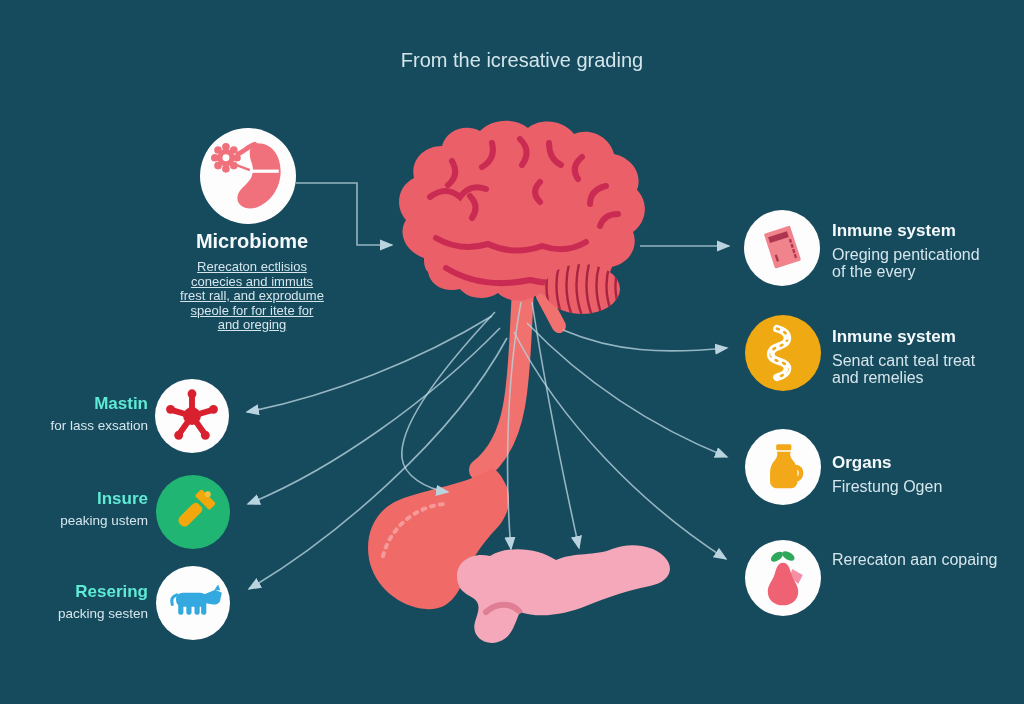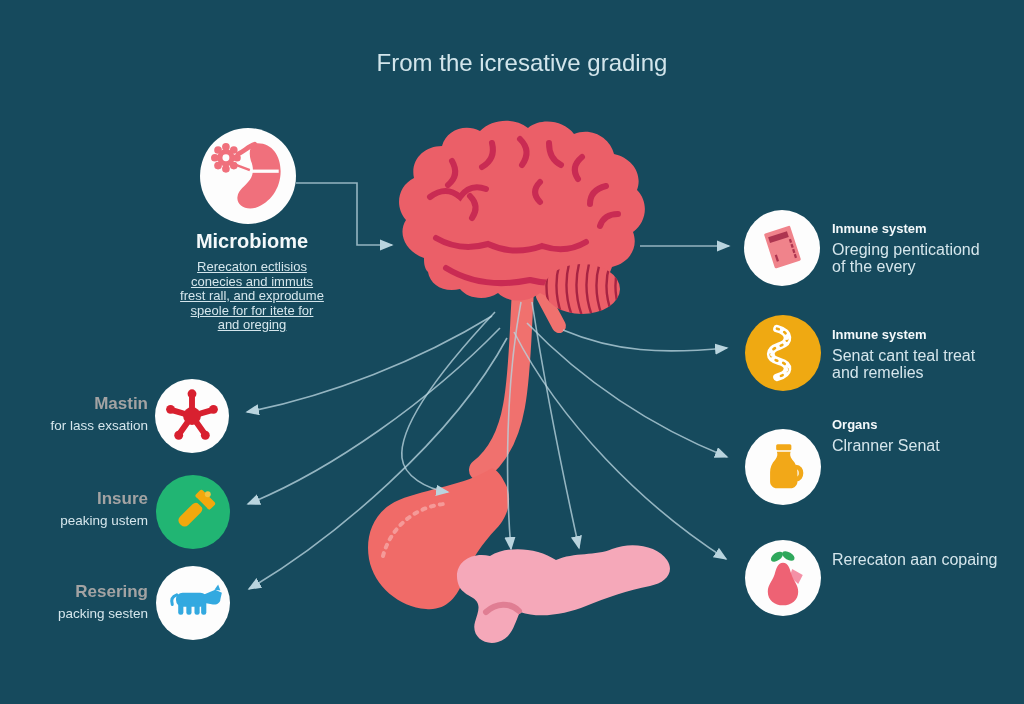--- a/index.html
+++ b/index.html
@@ -8,37 +8,37 @@
     width:1024px;height:704px;
     background:#164A5D;
     overflow:hidden;
     font-family:"Liberation Sans","DejaVu Sans",sans-serif;
   }
   .abs{position:absolute;}
   svg{display:block;}
   
   .header{position:absolute;left:262px;top:42px;width:520px;text-align:center;}
   .header .title{font-size:37px;font-weight:700;color:#F2F8FA;letter-spacing:.5px;margin:0;}
-  .header .subtitle{font-size:24px;color:#D2E5EB;margin-top:7px;}
+  .header .subtitle{font-size:20px;color:#D2E5EB;margin-top:7px;}
   
   .circle{position:absolute;border-radius:50%;display:flex;align-items:center;justify-content:center;}
   .c-white{background:#FDFDFD;}
   .c-green{background:#21B573;}
   .c-yellow{background:#EFA912;}
   
   .micro-block{position:absolute;left:132px;top:230px;width:240px;text-align:center;}
   .micro-block .mtitle{font-size:20px;font-weight:700;color:#F4F9FB;margin-bottom:7px;}
   .micro-block .mline{font-size:13px;line-height:14.5px;color:#D5E6EC;text-decoration:underline;}
   
   .left-text{position:absolute;width:130px;left:18px;text-align:right;}
-  .left-text .ltitle{font-size:17px;font-weight:700;color:#a3a3a3;}
+  .left-text .ltitle{font-size:17px;font-weight:700;color:#5eead4;}
   .left-text .lsub{font-size:13.5px;color:#D5E6EC;margin-top:4px;}
   
   .right-text{position:absolute;left:832px;width:190px;text-align:left;}
-  .right-text .rtitle{font-size:13px;font-weight:700;color:#F4F9FB;margin-bottom:5px;}
+  .right-text .rtitle{font-size:17px;font-weight:700;color:#F4F9FB;margin-bottom:5px;}
   .right-text .rline{font-size:16px;line-height:17px;color:#D5E6EC;}
 </style>
 </head>
 <body>
 
 <div id="canvas">
 
   <svg class="abs" style="left:0;top:0" width="1024" height="704" viewBox="0 0 1024 704">
     <defs>
       <marker id="arr" markerWidth="9" markerHeight="8" refX="7.5" refY="3.5" orient="auto">
@@ -291,23 +291,23 @@
 
   <div class="circle c-white" style="left:745px;top:429px;width:76px;height:76px;">
     <svg width="76" height="76" viewBox="0 0 100 100">
       <g fill="#F2A818">
         <rect x="41" y="20" width="20" height="8" rx="2"></rect>
         <path d="M 42 30 C 43 33 43 36 40 40 C 35 45 33 51 33 57 L 33 69 C 33 74 37 78 42 78 L 60 78 C 65 78 69 74 69 69 L 69 57 C 69 51 67 45 62 40 C 59 36 59 33 60 30 Z"></path>
       </g>
       <path d="M 67 50 C 76 50 76 66 67 66" fill="none" stroke="#F2A818" stroke-width="6"></path>
     </svg>
   </div>
-  <div class="right-text" style="top:417px;">
+  <div class="right-text" style="top:453px;">
     <div class="rtitle">Organs</div>
-    <div class="rline">Clranner Senat</div>
+    <div class="rline">Firestung Ogen</div>
   </div>
 
   <div class="circle c-white" style="left:745px;top:540px;width:76px;height:76px;">
     <svg width="76" height="76" viewBox="0 0 100 100">
       <ellipse cx="42" cy="22" rx="9" ry="5" fill="#2FA85C" transform="rotate(-35 42 22)"></ellipse>
       <ellipse cx="57" cy="21" rx="9" ry="5" fill="#2FA85C" transform="rotate(30 57 21)"></ellipse>
       <path d="M 62 38 L 76 46 L 70 58 L 59 48 Z" fill="#F490A6"></path>
       <path d="M 50 30
                C 57 30 59 38 61 45
                C 64 54 70 59 70 68

